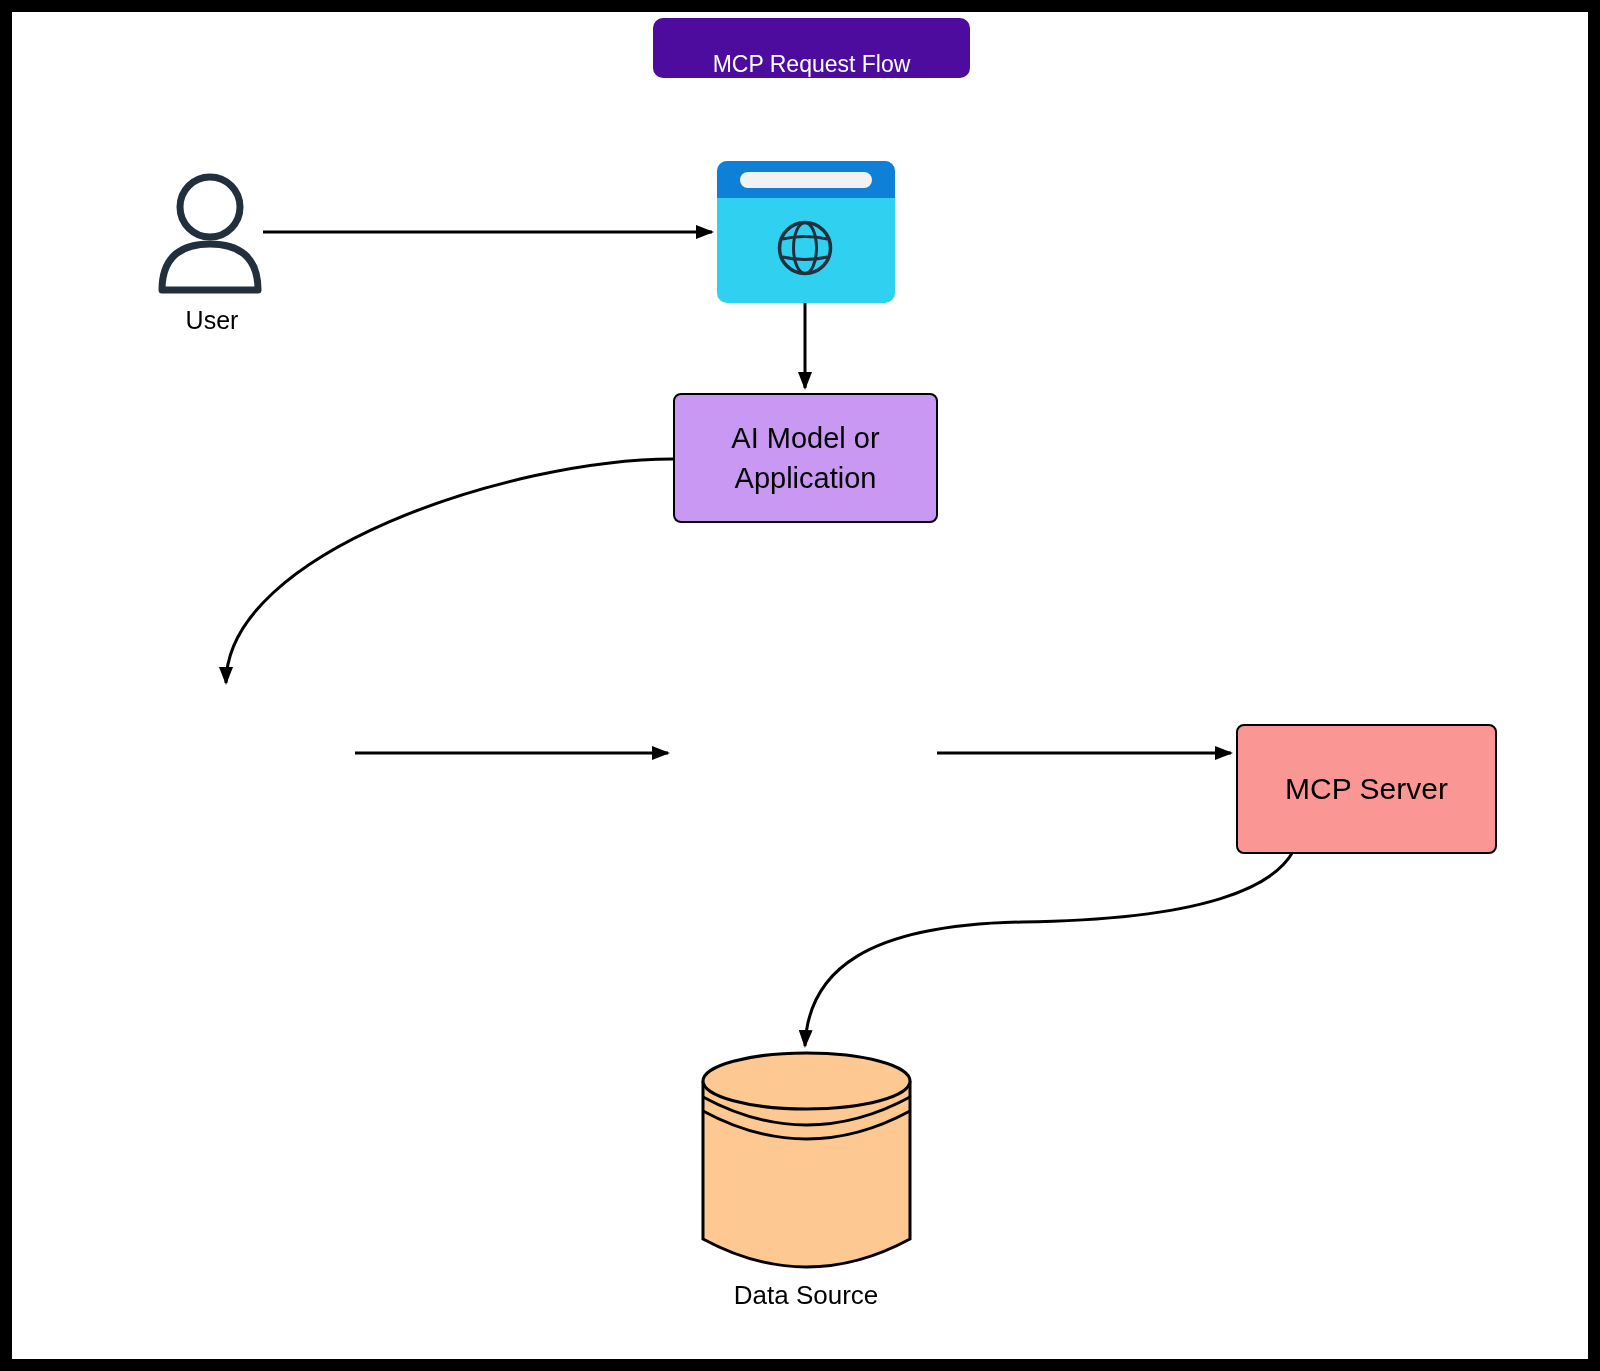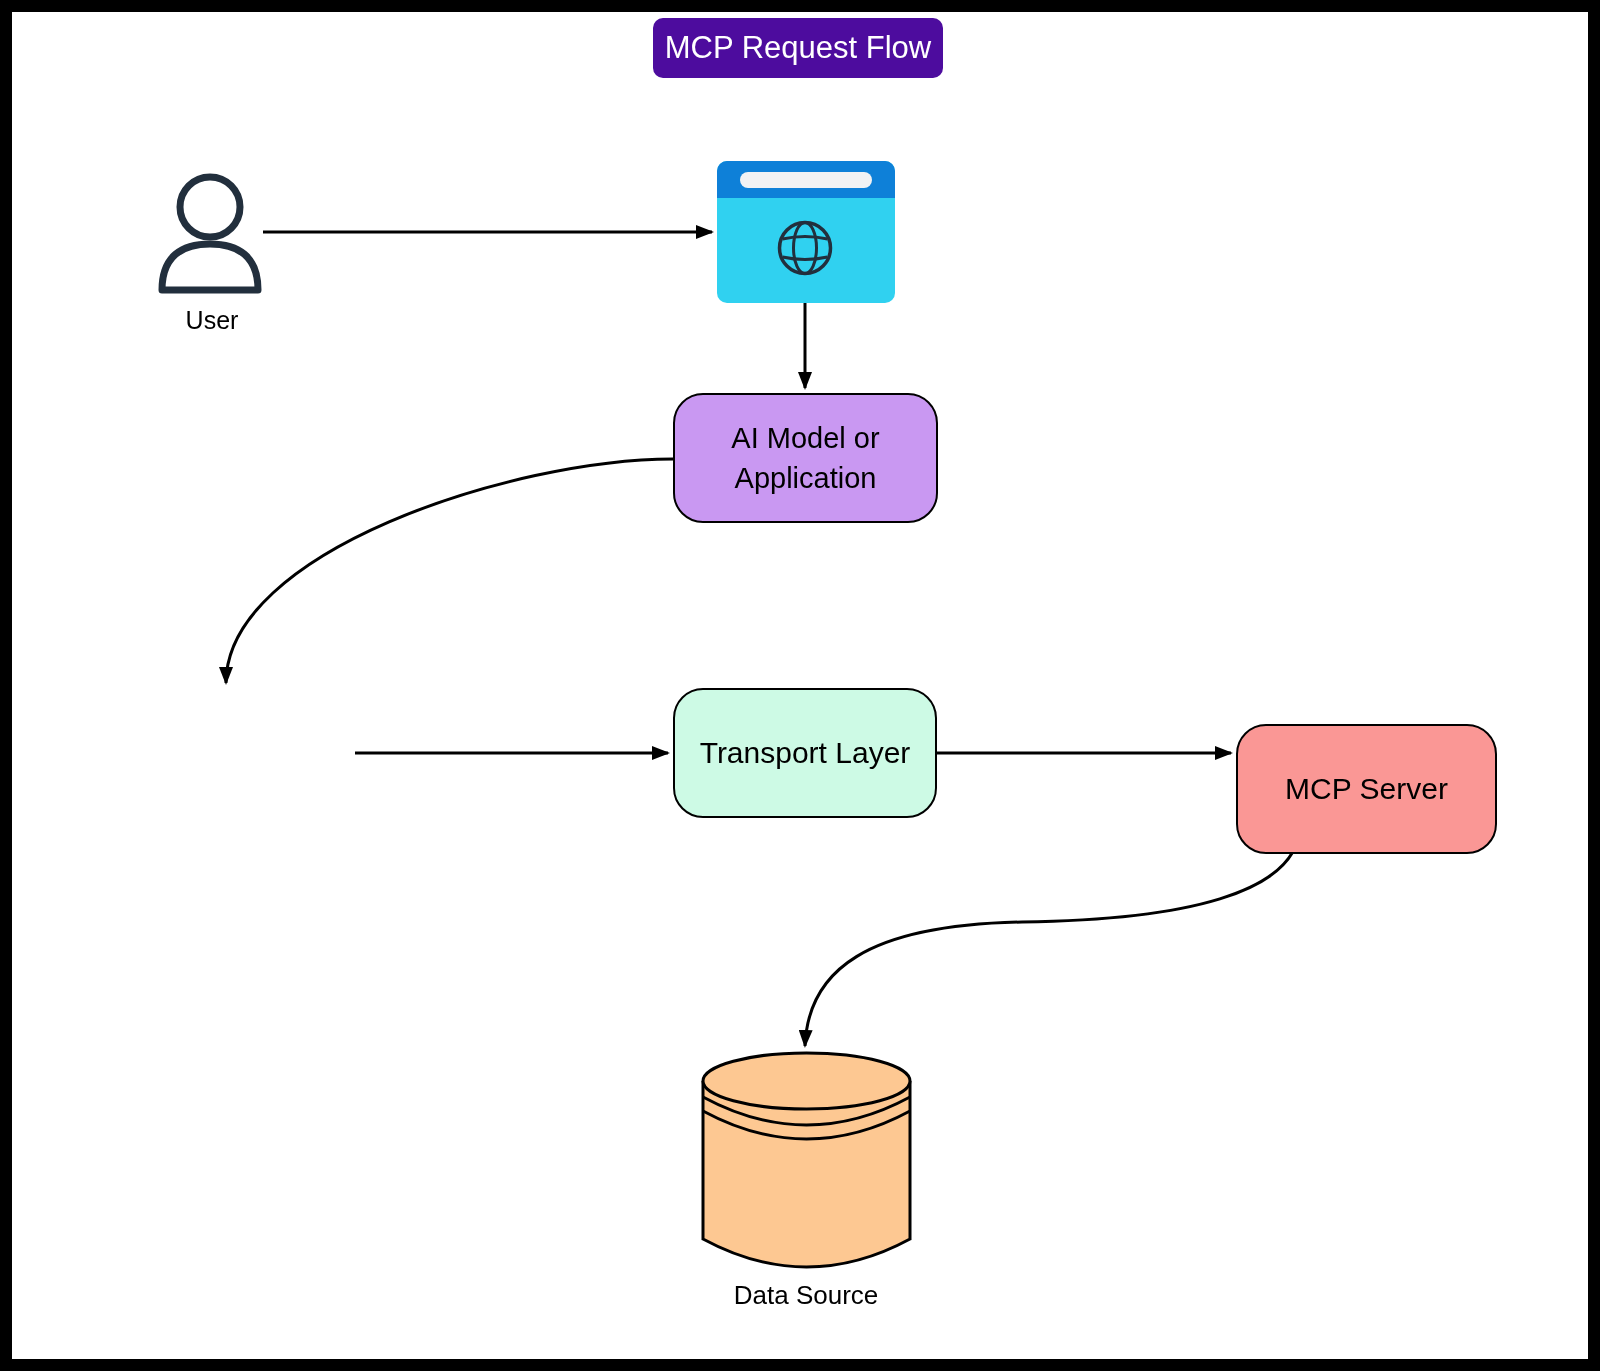--- a/index.html
+++ b/index.html
@@ -13,35 +13,35 @@
   .canvas {
     position: absolute;
     left: 12px; top: 12px;
     width: 1576px; height: 1347px;
     background: var(--canvas-bg, #fff);
   }
   .abs { position: absolute; }
 
   .title-banner {
     left: 641px; top: 6px;
-    width: 290px; height: 60px;
+    width: 317px; height: 60px;
     background: var(--title-bg);
     color: var(--title-text);
     border-radius: 10px;
-    display: flex; align-items: center; justify-content: center;
-    font-size: 31px;
+    display: flex; align-items: flex-end; justify-content: center;
+    font-size: 23px;
   }
 
   .edge-layer { left: 0; top: 0; width: 1576px; height: 1347px; pointer-events: none; }
   .edge { stroke: var(--connector); stroke-width: 3; fill: none; }
   .arrowhead { fill: var(--connector); }
 
   .node {
     border: 2.5px solid var(--node-border);
-    border-radius: 30px;
+    border-radius: 8px;
     display: flex; align-items: center; justify-content: center;
     text-align: center;
     color: var(--label-text);
     font-size: 29px;
     line-height: 1.38;
     white-space: pre-line;
     box-sizing: border-box;
   }
   .node-ai        { left: 661px;  top: 381px; width: 265px; height: 130px; background: var(--ai-fill); }
   .node-client    { left: 86px;   top: 676px; width: 257px; height: 130px; background: var(--client-fill); font-size: 30px; }
@@ -121,23 +121,20 @@
       <ellipse cx="29" cy="29" rx="11.5" ry="25.5" stroke-width="3"></ellipse>
       <path d="M6.5 20 Q29 15 51.5 20" stroke-width="3"></path>
       <path d="M6.5 38 Q29 43 51.5 38" stroke-width="3"></path>
     </svg>
   </div>
 
   <div class="abs node node-ai">
     <span>AI Model or
 Application</span>
   </div>
-  <div class="abs node node-transport">
-    <span>Transport Layer</span>
-  </div>
   <div class="abs node node-server">
     <span>MCP Server</span>
   </div>
 
   <svg class="abs db-svg" width="211" height="222" viewBox="0 0 211 222">
     <path class="shape" d="M2 30 L2 188 Q105.5 244 209 188 L209 30"></path>
     <ellipse class="shape" cx="105.5" cy="30" rx="103.5" ry="28"></ellipse>
     <path class="stripe" d="M2 46 Q105.5 102 209 46"></path>
     <path class="stripe" d="M2 60 Q105.5 116 209 60"></path>
   </svg>

